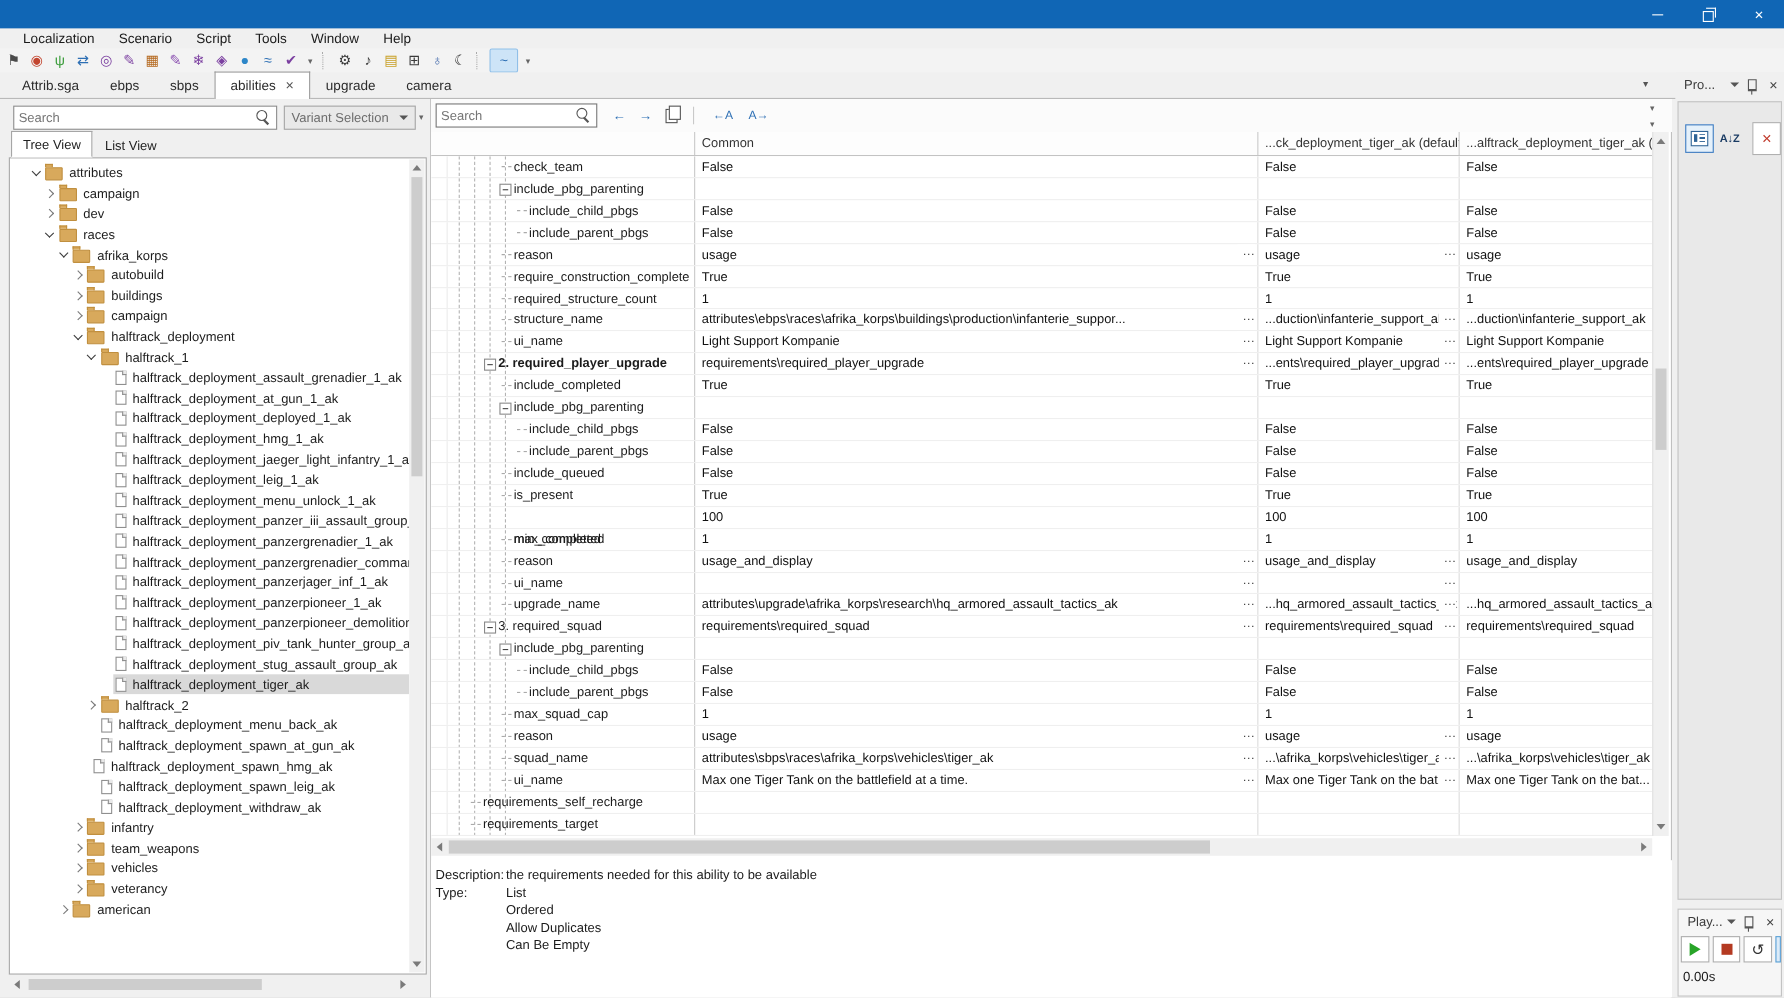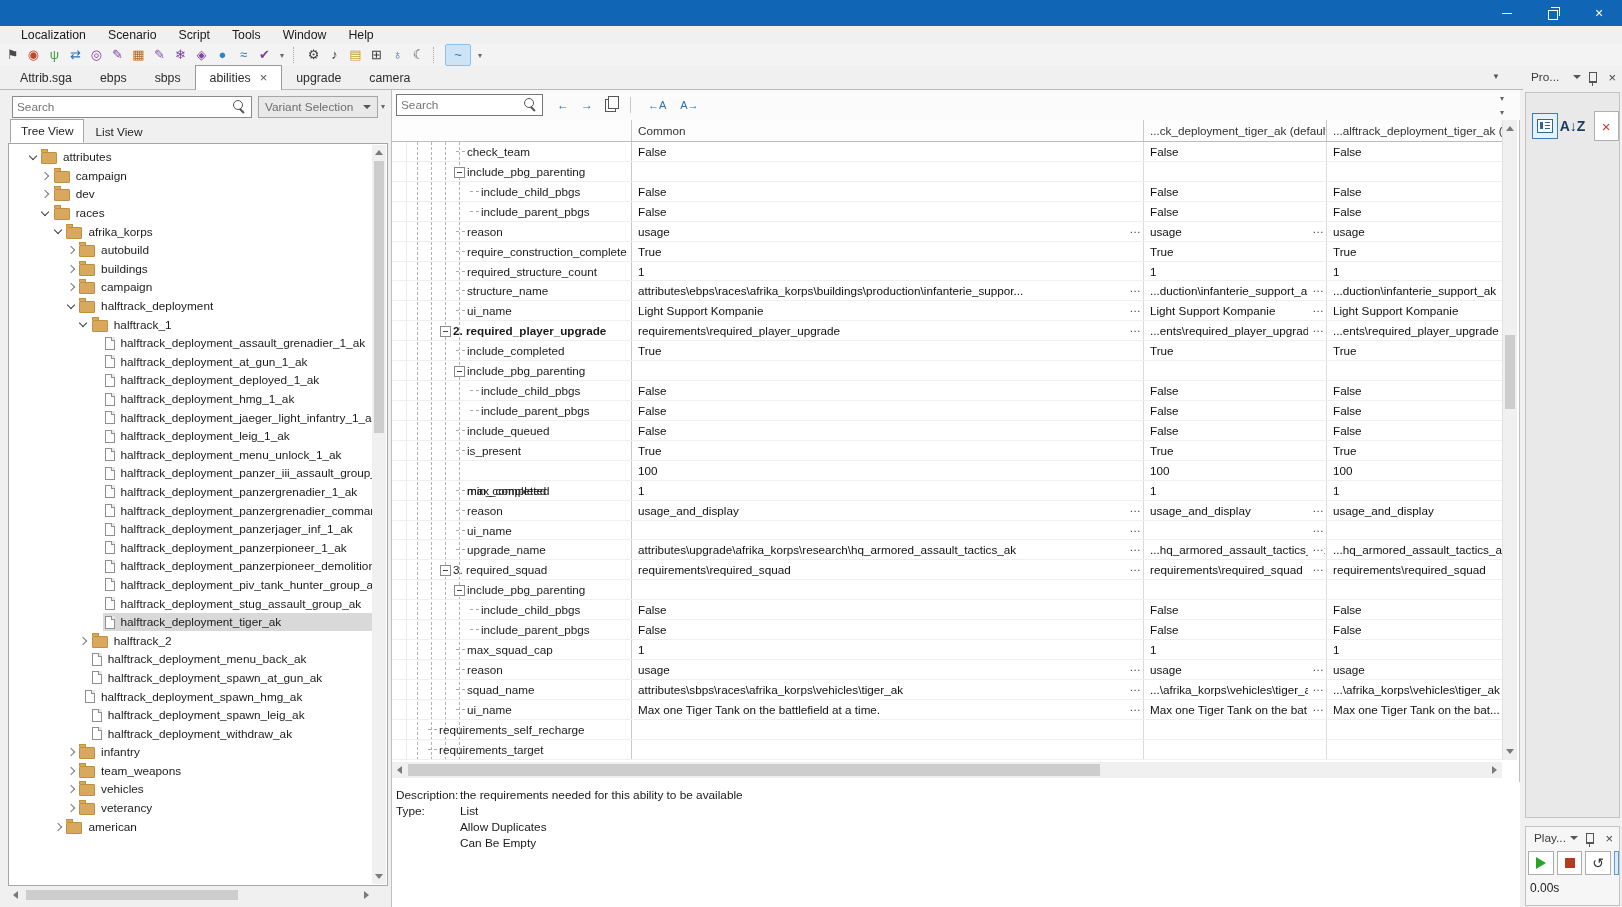--- a/index.html
+++ b/index.html
@@ -122,21 +122,21 @@
   .pin{position:relative;display:inline-block;width:6px;height:8px;border:1px solid #555;border-bottom:2px solid #555;margin-right:9px;}
   .pin::after{content:"";position:absolute;left:2px;top:9px;width:1px;height:4px;background:#555;}
   .dock-x{font-size:13px;color:#444;padding:0 2px;}
   .pro-body{position:absolute;left:2px;top:26px;width:95px;height:726px;background:#e9e9e9;border:1px solid #c3c3c3;box-sizing:border-box;}
   .pro-btns{display:flex;align-items:center;padding:18px 0 0 6px;gap:4px;}
   .pbtn{display:flex;align-items:center;justify-content:center;box-sizing:border-box;}
   .pbtn.cat{width:26px;height:26px;background:#e5f1fb;border:1px solid #3d7bbf;}
   .catico{position:relative;width:14px;height:12px;border:1px solid #2f6496;background:#fff;}
   .catico::before{content:"";position:absolute;left:2px;top:2px;width:3px;height:7px;background:#2f6496;}
   .catico::after{content:"";position:absolute;left:7px;top:2px;right:2px;height:7px;background:repeating-linear-gradient(#2f6496 0,#2f6496 1px,#fff 1px,#fff 3px);}
-  .pbtn.az{width:22px;height:26px;font-size:14px;color:#1a3b63;font-weight:bold;text-align:center;}
+  .pbtn.az{width:22px;height:26px;font-size:10px;color:#1a3b63;font-weight:bold;text-align:center;}
   .pbtn.clear{width:26px;height:30px;background:#fff;border:1px solid #b0b0b0;color:#c0392b;font-size:15px;margin-left:6px;}
   .play-box{position:absolute;left:2px;top:760px;width:95px;height:80px;background:#f6f6f6;border:1px solid #c3c3c3;box-sizing:border-box;}
   .play-btns{display:flex;align-items:center;padding:2px 0 0 2px;gap:3px;}
   .play-btn{width:26px;height:24px;background:#fff;border:1px solid #adadad;display:flex;align-items:center;justify-content:center;box-sizing:border-box;}
   .tri-play{width:0;height:0;border-top:6px solid transparent;border-bottom:6px solid transparent;border-left:10px solid #28a428;}
   .sq-stop{width:10px;height:10px;background:#b43a22;}
   .reset-glyph{font-size:14px;color:#333;line-height:14px;}
   .play-btn.partial{width:5px;border-color:#5a9fd4;background:#dcebf8;padding:0;overflow:hidden;}
   .play-time{font-size:12px;color:#1a1a1a;padding:6px 0 0 4px;}
 </style>
@@ -833,20 +833,21 @@
     <div class="desc-area">
       <div class="desc-row">
         <span class="desc-lbl">Description:</span>
         <span>the requirements needed for this ability to be available</span>
       </div>
       <div class="desc-row">
         <span class="desc-lbl">Type:</span>
         <span>List</span>
       </div>
       <div>
+          <div class="type-line">Ordered</div>
           <div class="type-line">Allow Duplicates</div>
           <div class="type-line">Can Be Empty</div>
         </div>
     </div>
   </div>
 
   <div class="dock">
     <div class="dock-header">
       <span class="ttl">Pro...</span>
       <span class="caret-down"></span>

